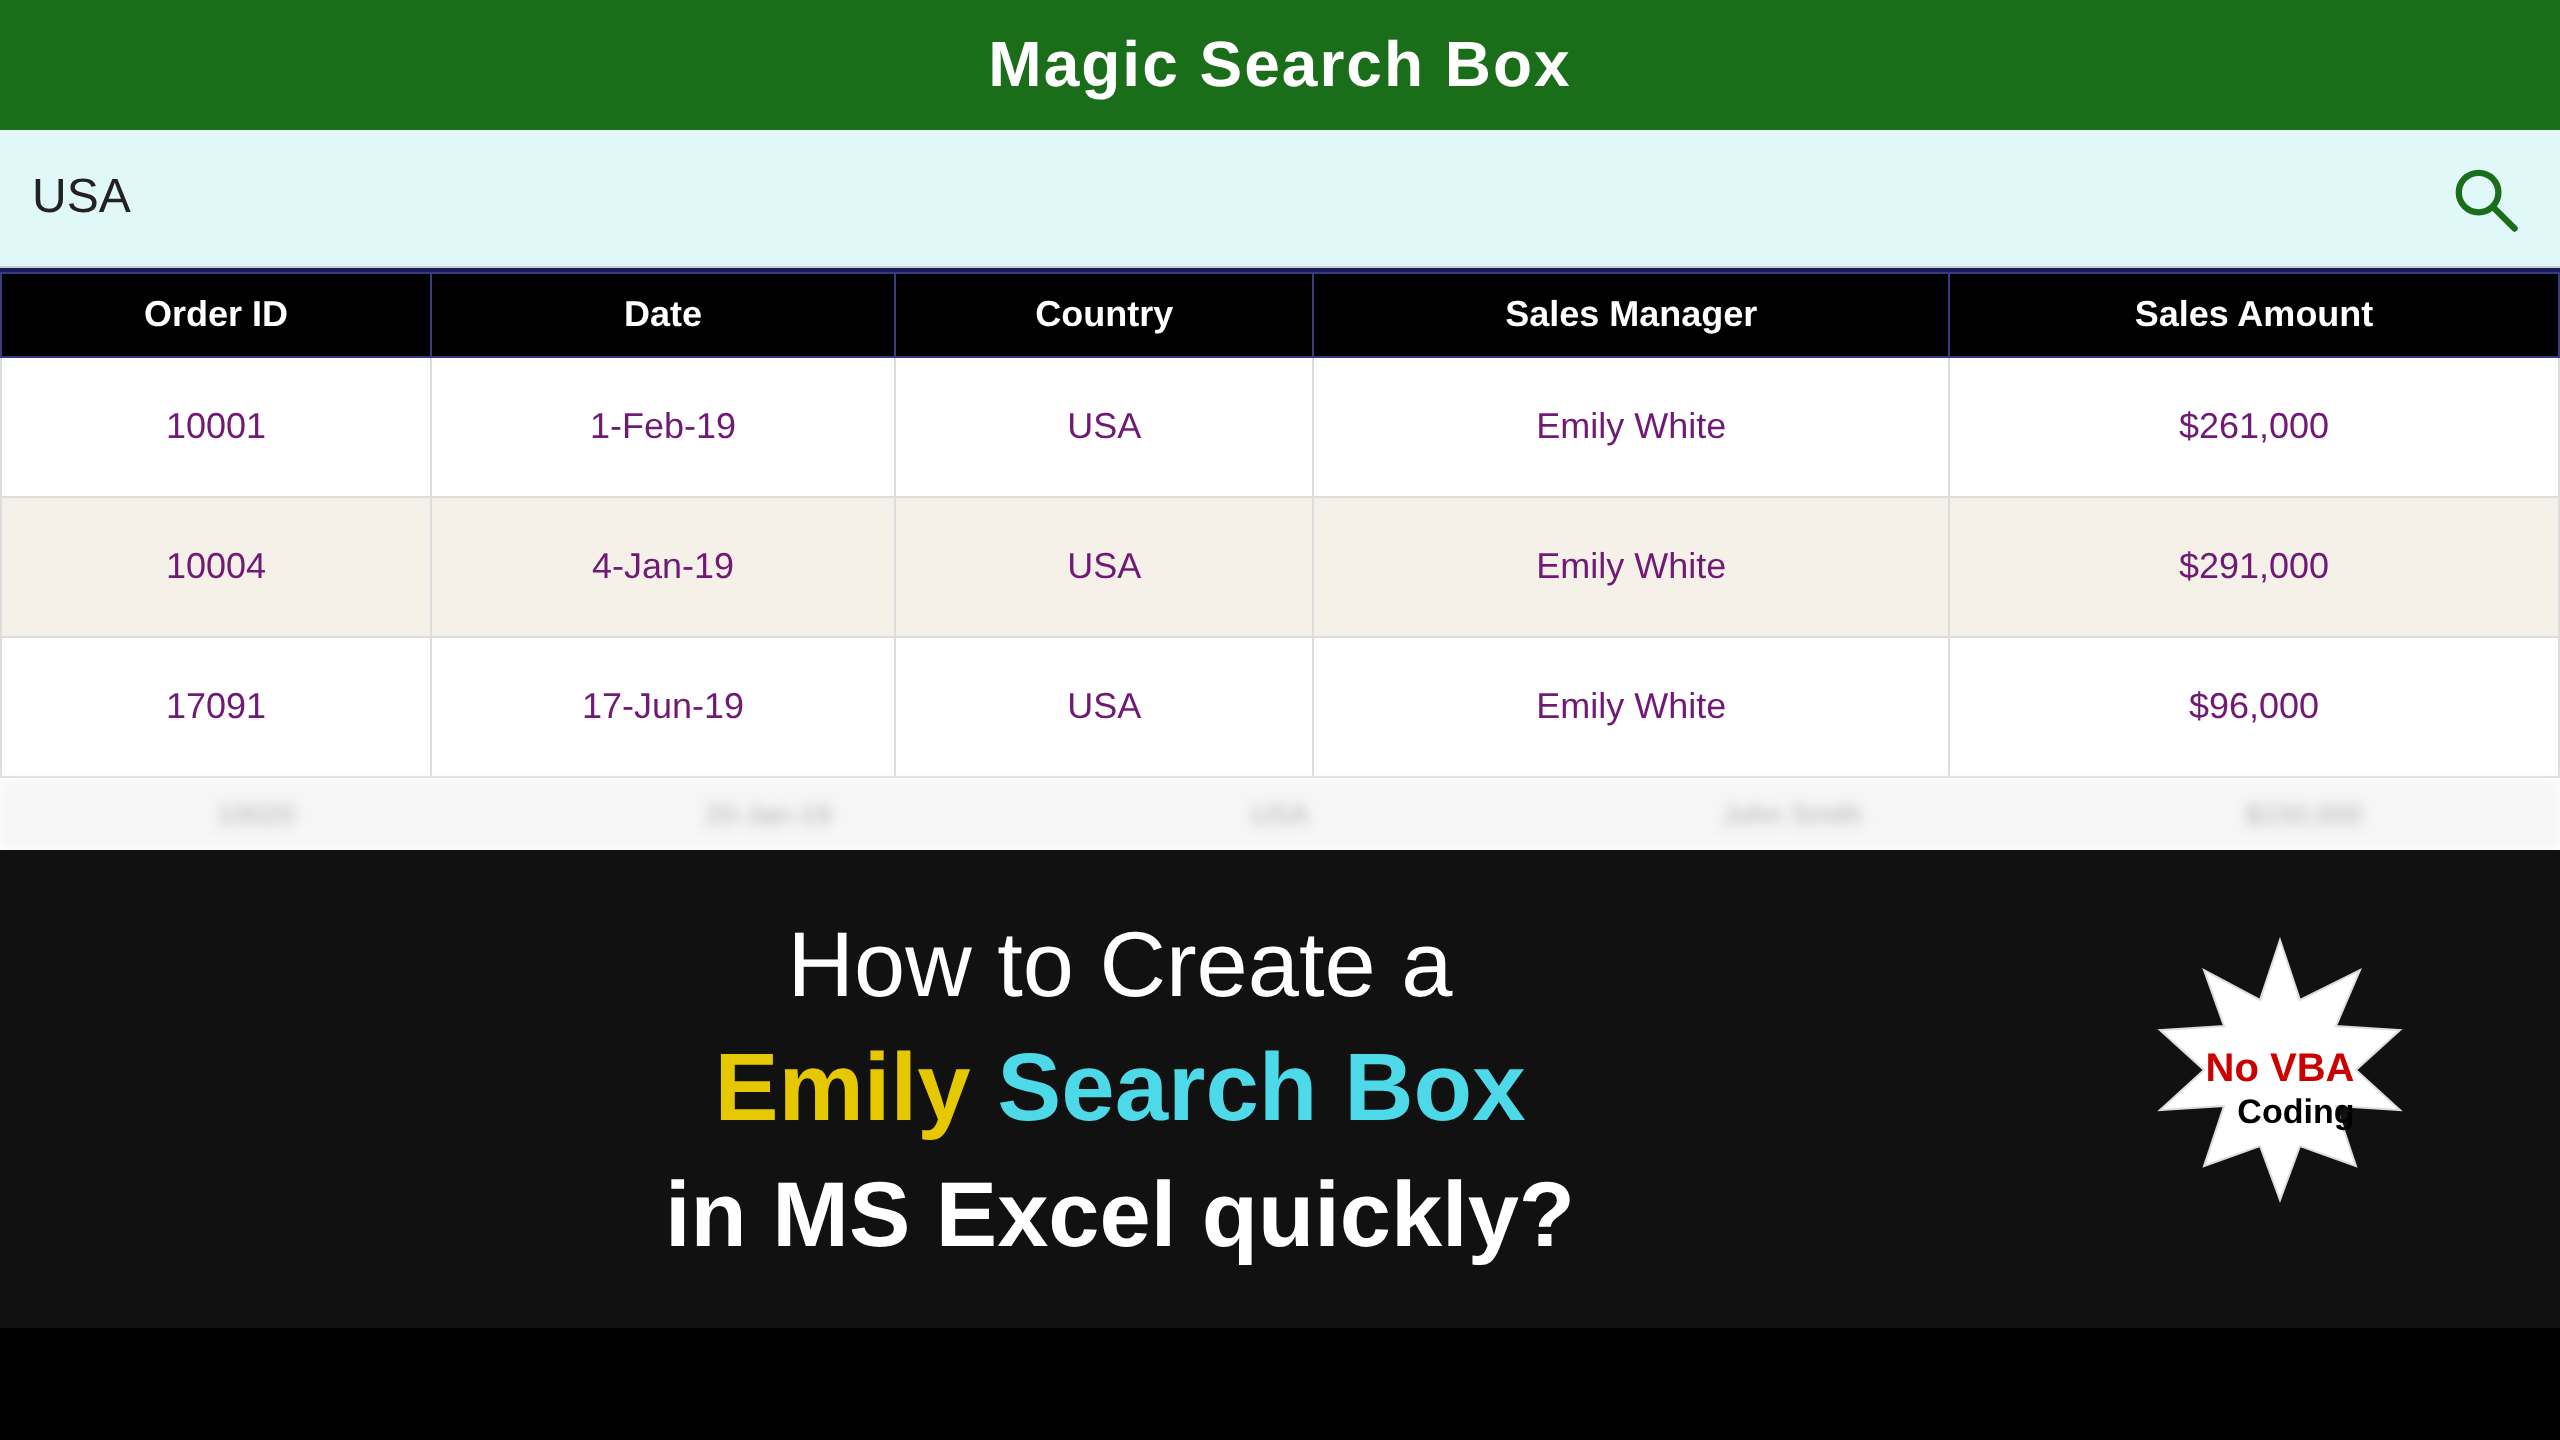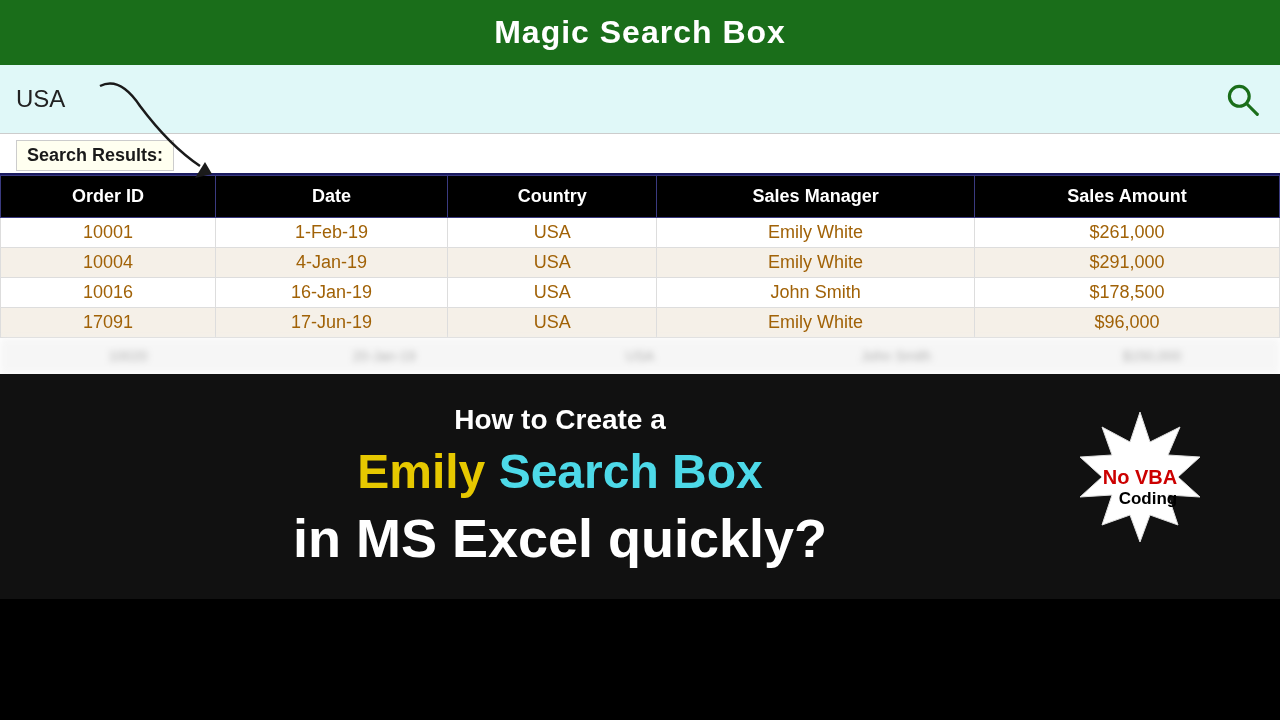--- a/index.html
+++ b/index.html
@@ -100,60 +100,60 @@
       border: 1px solid #3a3a80;
     }
     tbody tr:nth-child(odd) {
       background: #fff;
     }
     tbody tr:nth-child(even) {
       background: #f5f0e8;
     }
     tbody td {
       font-size: 18px;
-      color: #a16207;
-      padding: 4px 20px;
+      color: #701a75;
+      padding: 24px 20px;
       text-align: center;
       border: 1px solid #ddd;
     }
 
     
     .bottom-section {
       background: #111;
       width: 100%;
       padding: 30px 60px;
       display: flex;
       align-items: center;
       justify-content: space-between;
       position: relative;
     }
     .promo-text {
       text-align: center;
       flex: 1;
     }
     .promo-line1 {
       color: #fff;
-      font-size: 28px;
-      font-weight: bold;
+      font-size: 46px;
+      font-weight: normal;
       margin-bottom: 8px;
     }
     .promo-line2 {
       font-size: 48px;
       font-weight: bold;
       margin-bottom: 8px;
     }
     .promo-magic {
       color: #e6c800;
     }
     .promo-searchbox {
       color: #4dd9e8;
     }
     .promo-line3 {
       color: #fff;
-      font-size: 54px;
+      font-size: 46px;
       font-weight: bold;
     }
 
     
     .starburst {
       position: relative;
       width: 160px;
       height: 160px;
       flex-shrink: 0;
     }
@@ -213,28 +213,20 @@
   <div class="search-area">
     <input type="text" class="search-input" value="USA" style="">
     <div class="search-icon-btn">
       <svg class="search-icon-svg" viewBox="0 0 40 40" fill="none">
         <circle cx="17" cy="17" r="11" stroke="#1a6e1a" stroke-width="3.5" fill="none"></circle>
         <line x1="25" y1="25" x2="37" y2="37" stroke="#1a6e1a" stroke-width="3.5" stroke-linecap="round"></line>
       </svg>
     </div>
   </div>
 
-  <div class="annotation-row">
-
-    <svg style="position:absolute; top:-68px; left:40px; width:220px; height:120px; pointer-events:none; z-index:10;" viewBox="0 0 220 120">
-      <path d="M 60 20 Q 80 10 100 40 Q 130 80 160 100" stroke="#1a1a1a" stroke-width="2.5" fill="none"></path>
-      <polygon points="155,112 165,96 172,108" fill="#1a1a1a"></polygon>
-    </svg>
-    <div class="search-results-label">Search Results:</div>
-  </div>
 
   <div class="table-wrapper">
     <table>
       <thead>
         <tr>
           <th>Order ID</th>
           <th>Date</th>
           <th>Country</th>
           <th>Sales Manager</th>
           <th>Sales Amount</th>
@@ -249,27 +241,20 @@
             <td>$261,000</td>
           </tr>
           <tr>
             <td>10004</td>
             <td>4-Jan-19</td>
             <td>USA</td>
             <td>Emily White</td>
             <td>$291,000</td>
           </tr>
           <tr>
-            <td>10016</td>
-            <td>16-Jan-19</td>
-            <td>USA</td>
-            <td>John Smith</td>
-            <td>$178,500</td>
-          </tr>
-          <tr>
             <td>17091</td>
             <td>17-Jun-19</td>
             <td>USA</td>
             <td>Emily White</td>
             <td>$96,000</td>
           </tr>
         </tbody>
     </table>
   </div>
 

